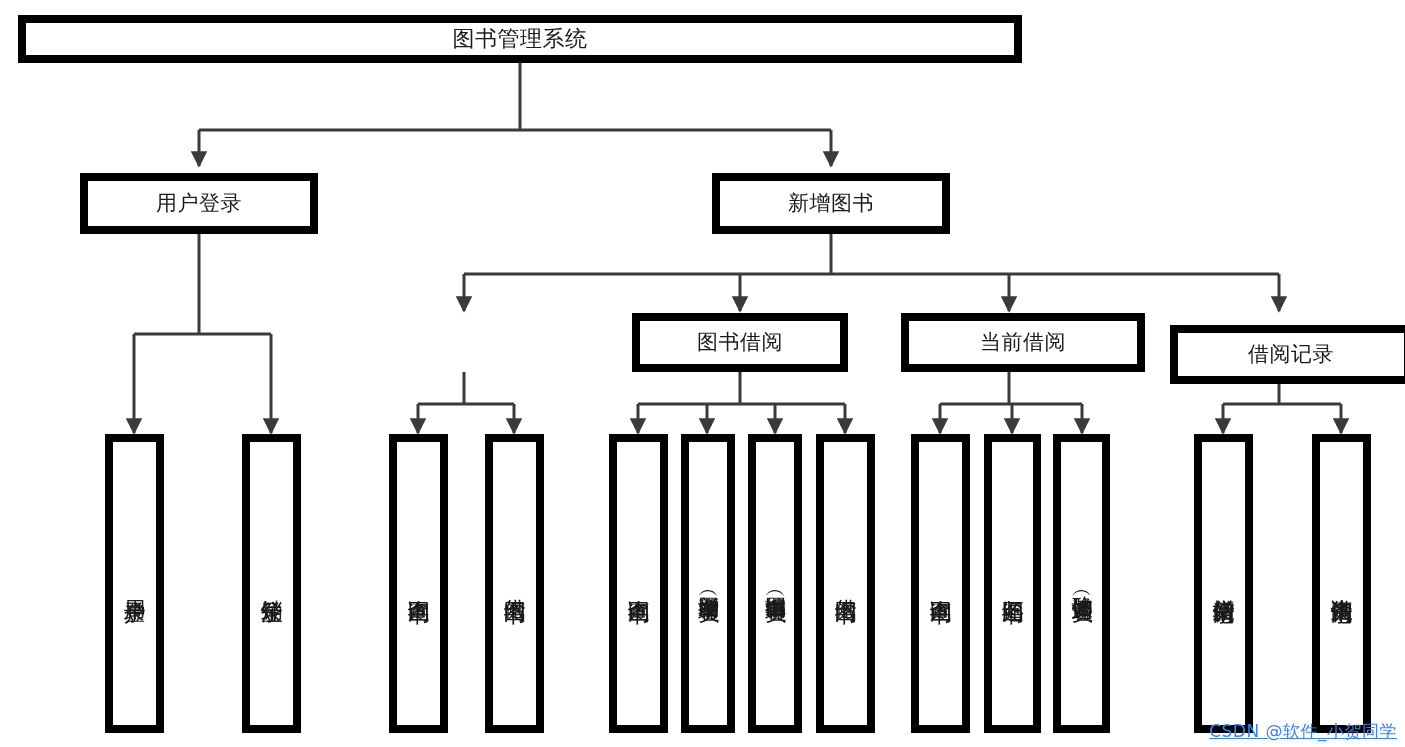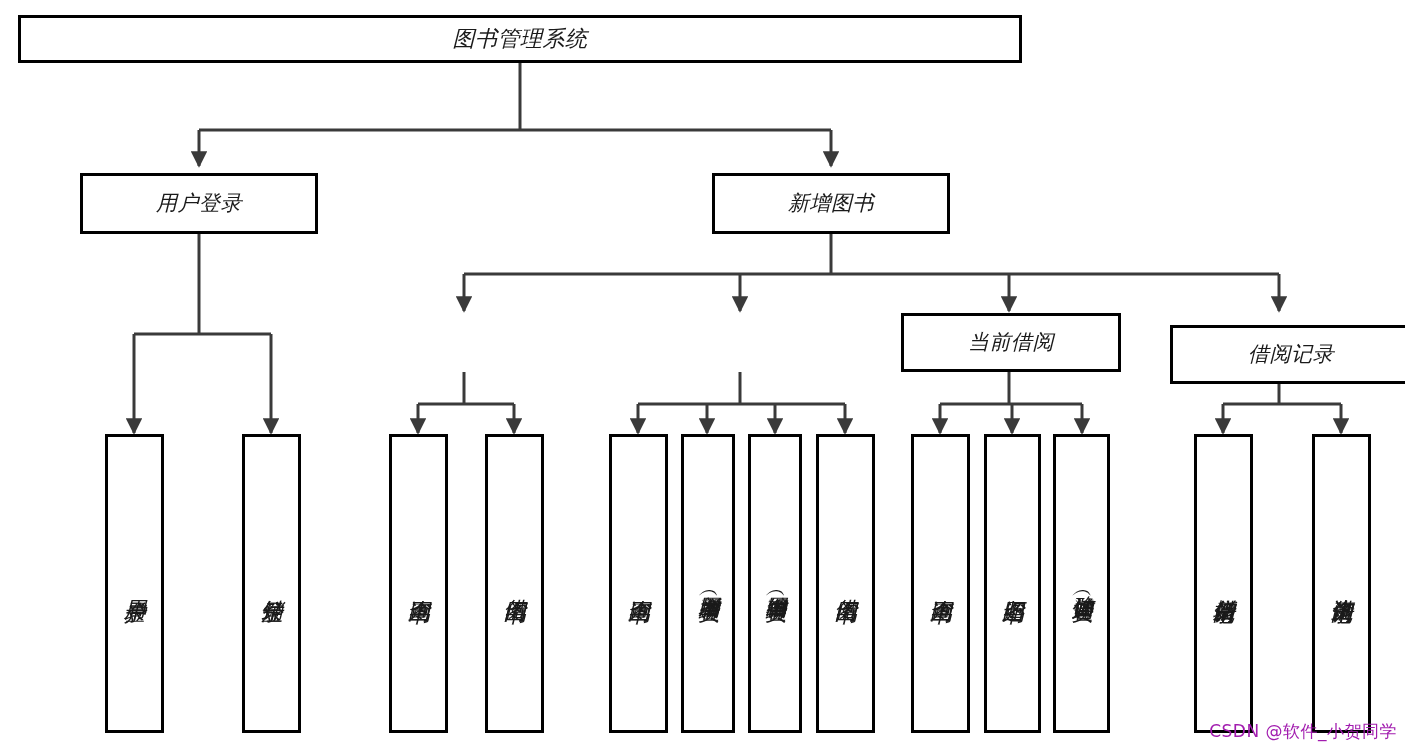--- a/index.html
+++ b/index.html
@@ -22,29 +22,28 @@
     position: absolute;
     left: 0;
     top: 0;
     width: 1405px;
     height: 747px;
     pointer-events: none;
   }
   .node {
     position: absolute;
     box-sizing: border-box;
-    border: 3px solid #000000;
+    border: 8px solid #000000;
     background: #ffffff;
     color: #1a1a1a;
     display: flex;
     align-items: center;
     justify-content: center;
     text-align: left;
     z-index: 2;
-    font-style: italic;
   }
   .node .lbl {
     display: block;
     line-height: 1.08;
     letter-spacing: 0.5px;
   }
   
   .node.horiz .lbl {
     writing-mode: horizontal-tb;
     font-size: 21px;
@@ -65,24 +64,25 @@
     white-space: nowrap;
   }
   .node.vert.tall .lbl {
     font-size: 21px;
   }
   #watermark {
     position: absolute;
     right: 8px;
     bottom: 4px;
     font-size: 17px;
-    color: #a21caf;
+    color: #3b82f6;
     letter-spacing: 0.5px;
     z-index: 3;
     white-space: nowrap;
+    text-decoration: underline;
   }
 </style>
 </head>
 <body>
 
 <div id="canvas">
 
   <svg id="edges" viewBox="0 0 1405 747" xmlns="http://www.w3.org/2000/svg">
     <defs>
       <marker id="arrow" viewBox="0 0 10 10" refX="9" refY="5" markerWidth="5.5" markerHeight="5.5" orient="auto-start-reverse">
@@ -137,21 +137,24 @@
     <span class="lbl">图书管理系统</span>
   </div>
 
   <div class="node horiz" style="left:80px; top:173px; width:238px; height:61px;">
     <span class="lbl">用户登录</span>
   </div>
   <div class="node horiz" style="left:712px; top:173px; width:238px; height:61px;">
     <span class="lbl">新增图书</span>
   </div>
 
-  <div class="node horiz" style="left:901px; top:313px; width:220px; height:59px;">
+  <div class="node horiz" style="left:632px; top:313px; width:216px; height:59px;">
+    <span class="lbl">图书借阅</span>
+  </div>
+  <div class="node horiz" style="left:901px; top:313px; width:244px; height:59px;">
     <span class="lbl">当前借阅</span>
   </div>
   <div class="node horiz" style="left:1170px; top:325px; width:242px; height:59px;">
     <span class="lbl">借阅记录</span>
   </div>
 
   <div class="node vert" style="left:105px; top:434px; width:59px; height:299px;">
     <span class="lbl">用户登录</span>
   </div>
   <div class="node vert" style="left:242px; top:434px; width:59px; height:299px;">

